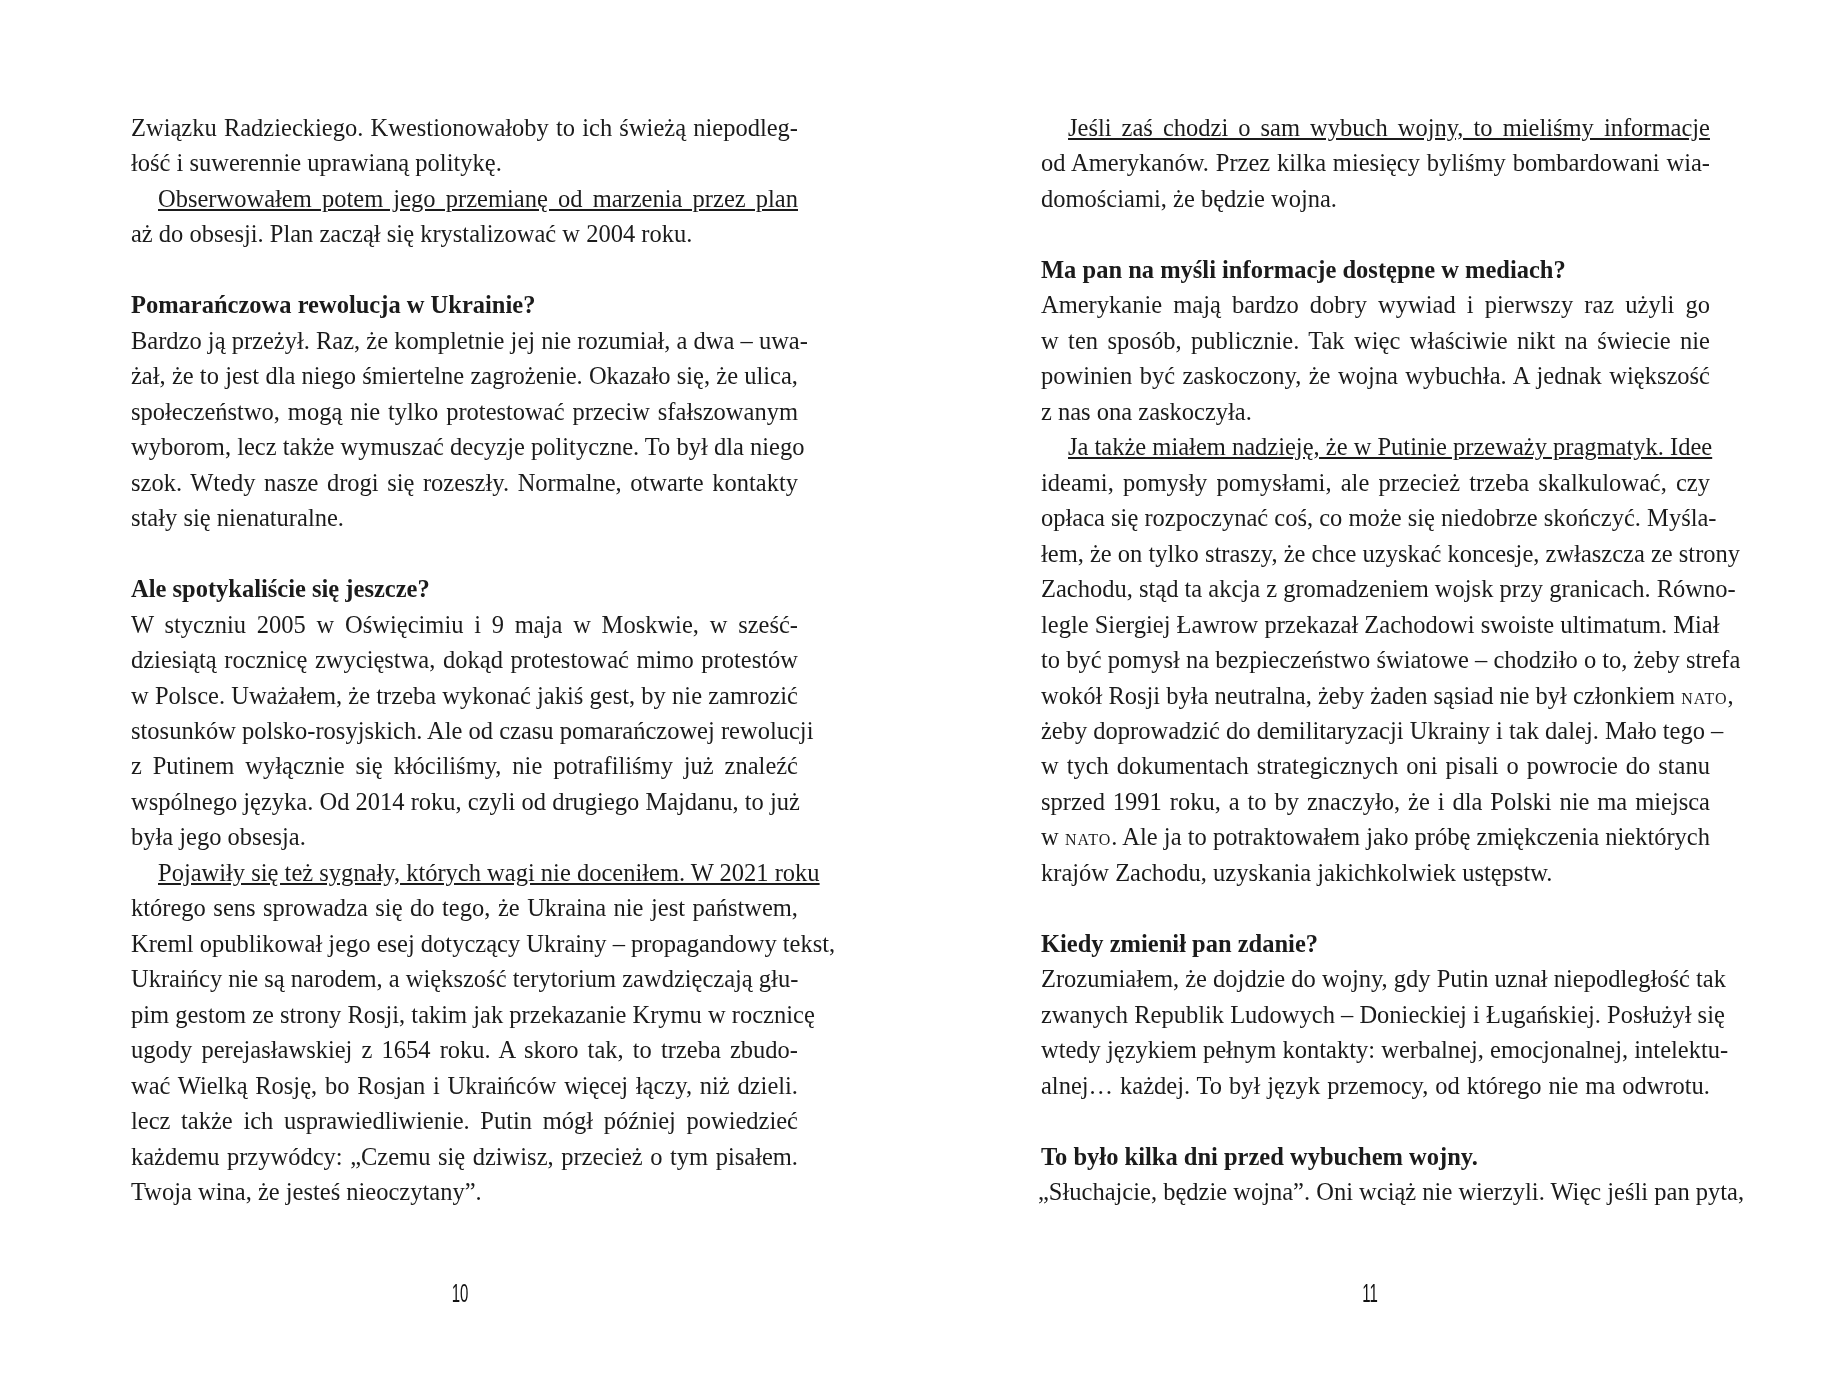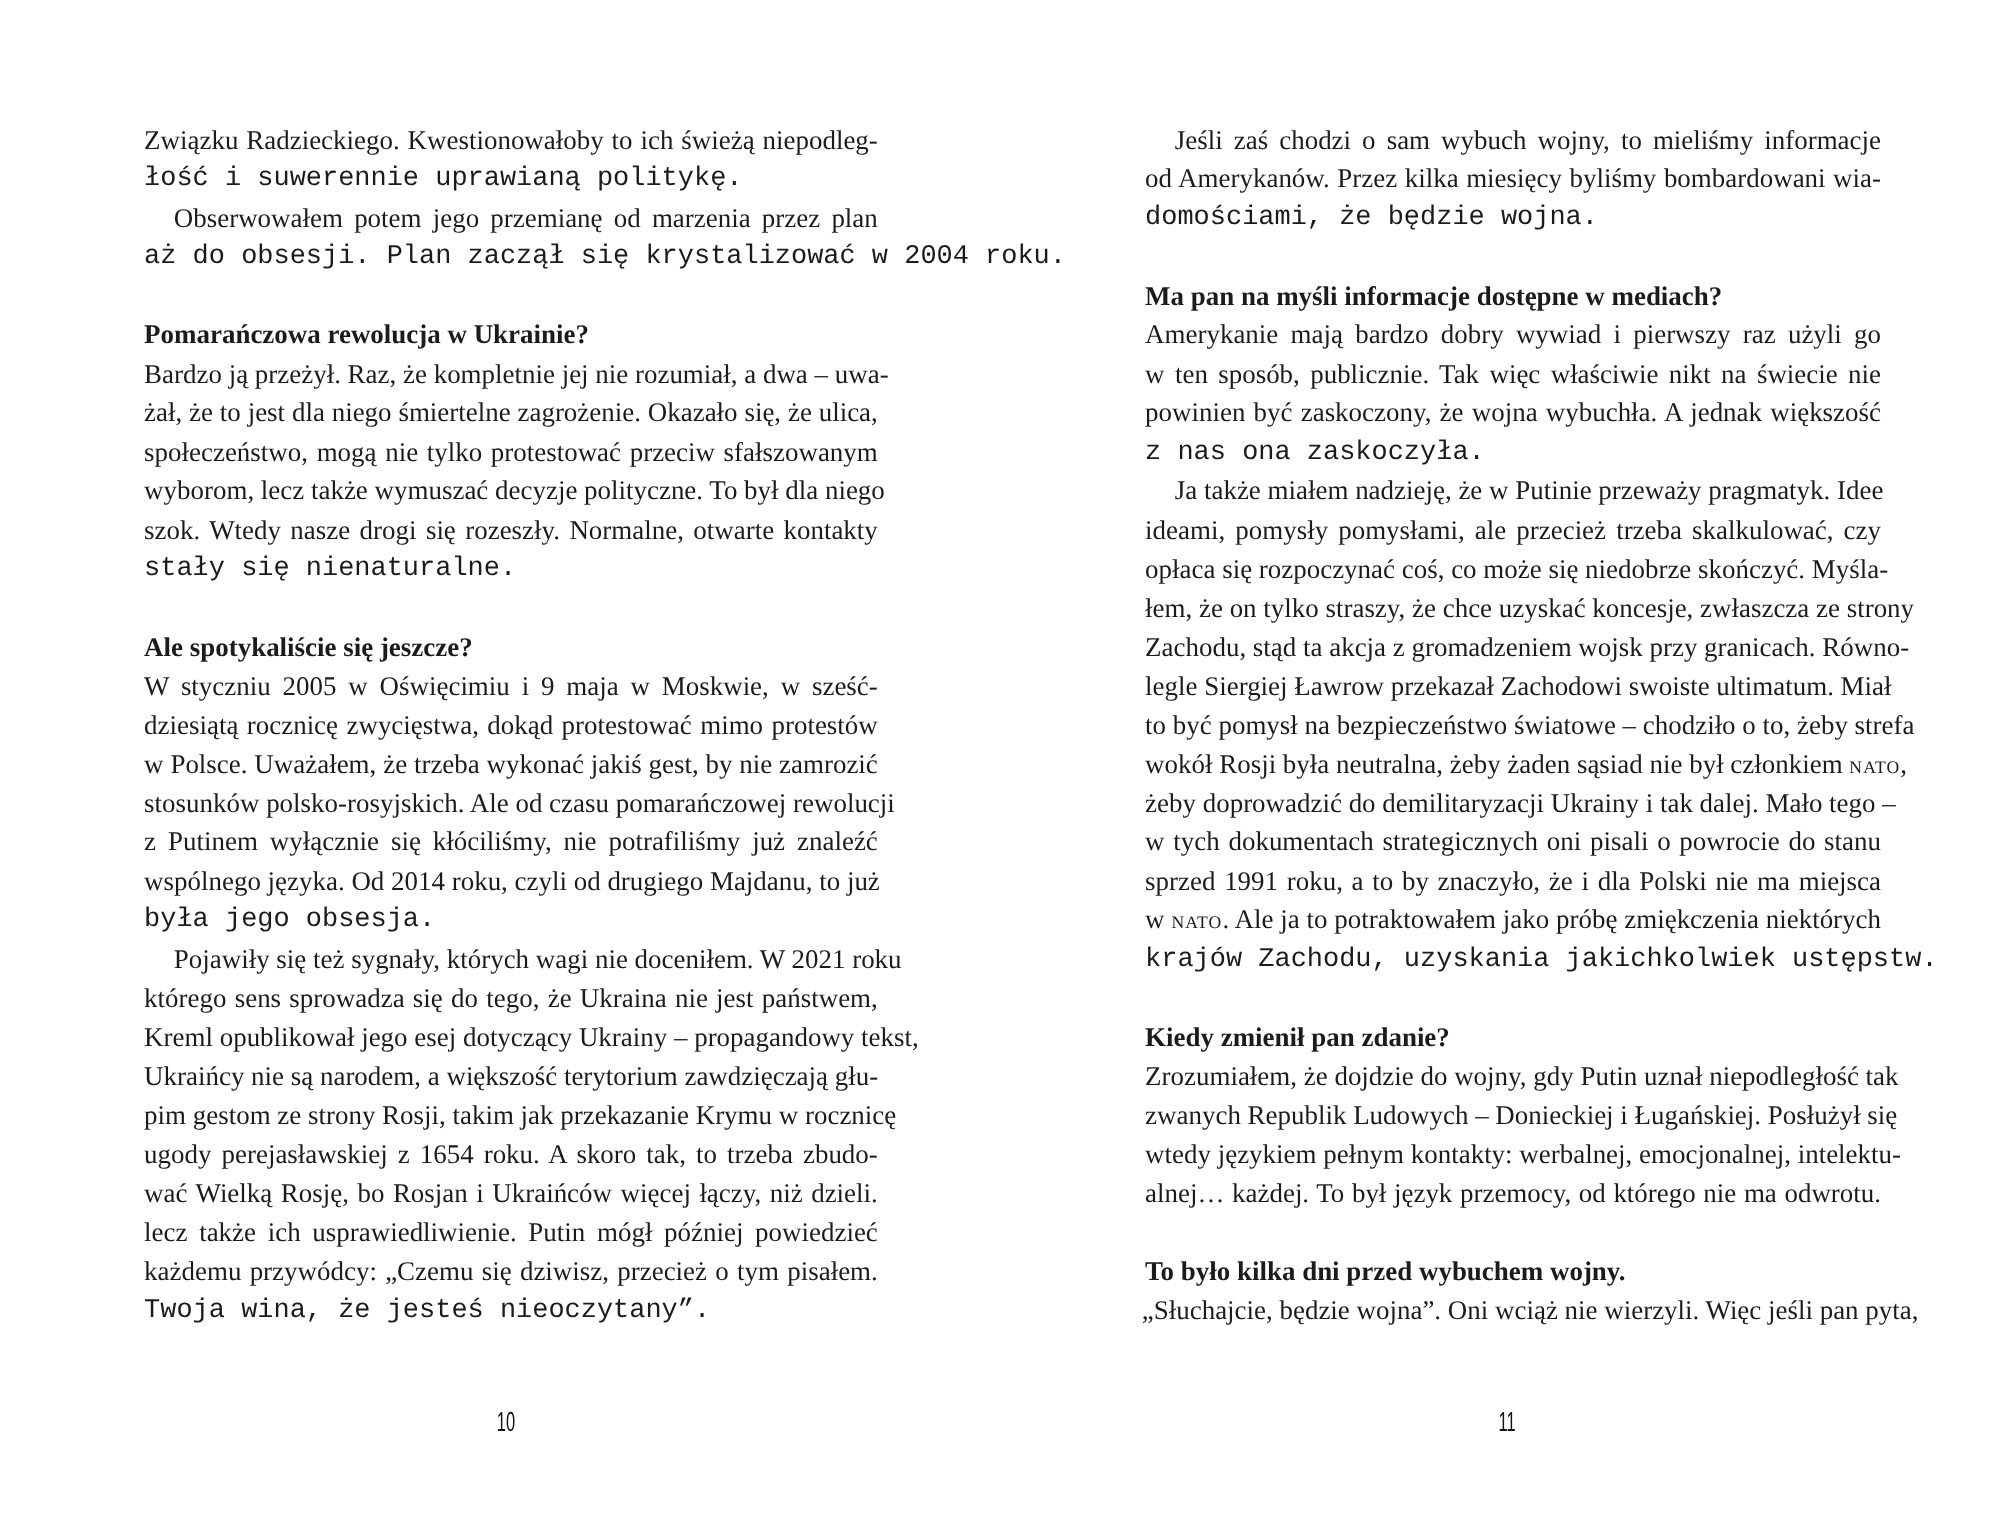--- a/index.html
+++ b/index.html
@@ -19,22 +19,22 @@
   #page-left .column { left: 131px; width: 667px; }
   #page-right .column { left: 126px; width: 669px; }
   .ln {
     display: block;
     height: 35.48px;
     white-space: nowrap;
     text-align: justify;
     text-align-last: justify;
     overflow: visible;
   }
-  .ln.last { text-align-last: left; text-align: left; font-family: Liberation Mono, monospace; }
-  .ln.indent { padding-left: 27px; }
+  .ln.last { text-align-last: left; text-align: left; }
+  .ln.indent { padding-left: 27px; text-decoration: underline; }
   .ln.blank { }
   .ln.q { font-weight: bold; text-align-last: left; text-align: center; }
   .ln.out { margin-left: -3px; }
   .sc { font-variant: small-caps; text-transform: lowercase; letter-spacing: 1px; font-size: 0.92em; }
   .pnum {
     position: absolute; top: 1281px;
     font-family: "Liberation Sans", "DejaVu Sans", sans-serif;
     font-size: 25px; color: #111;
     transform: scaleX(0.6);
     transform-origin: center;

